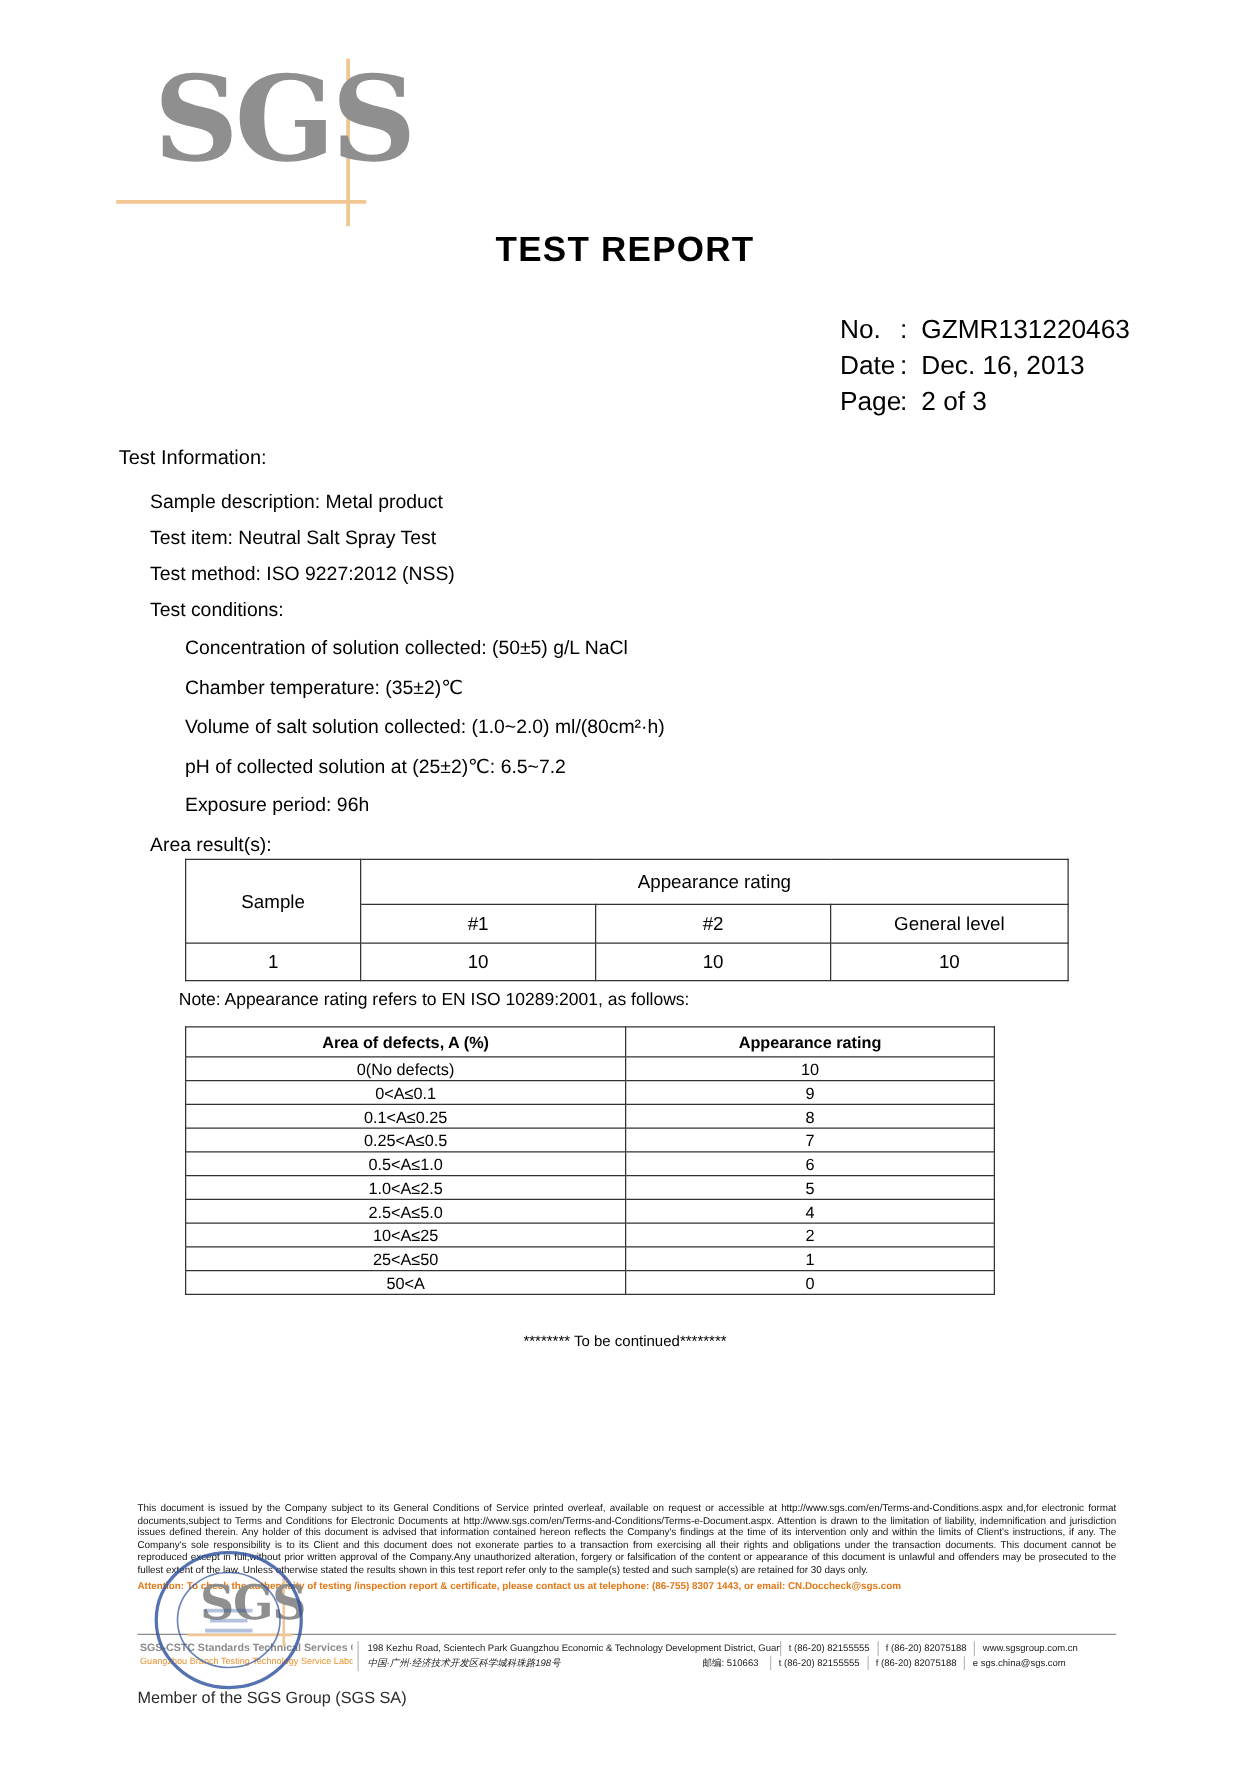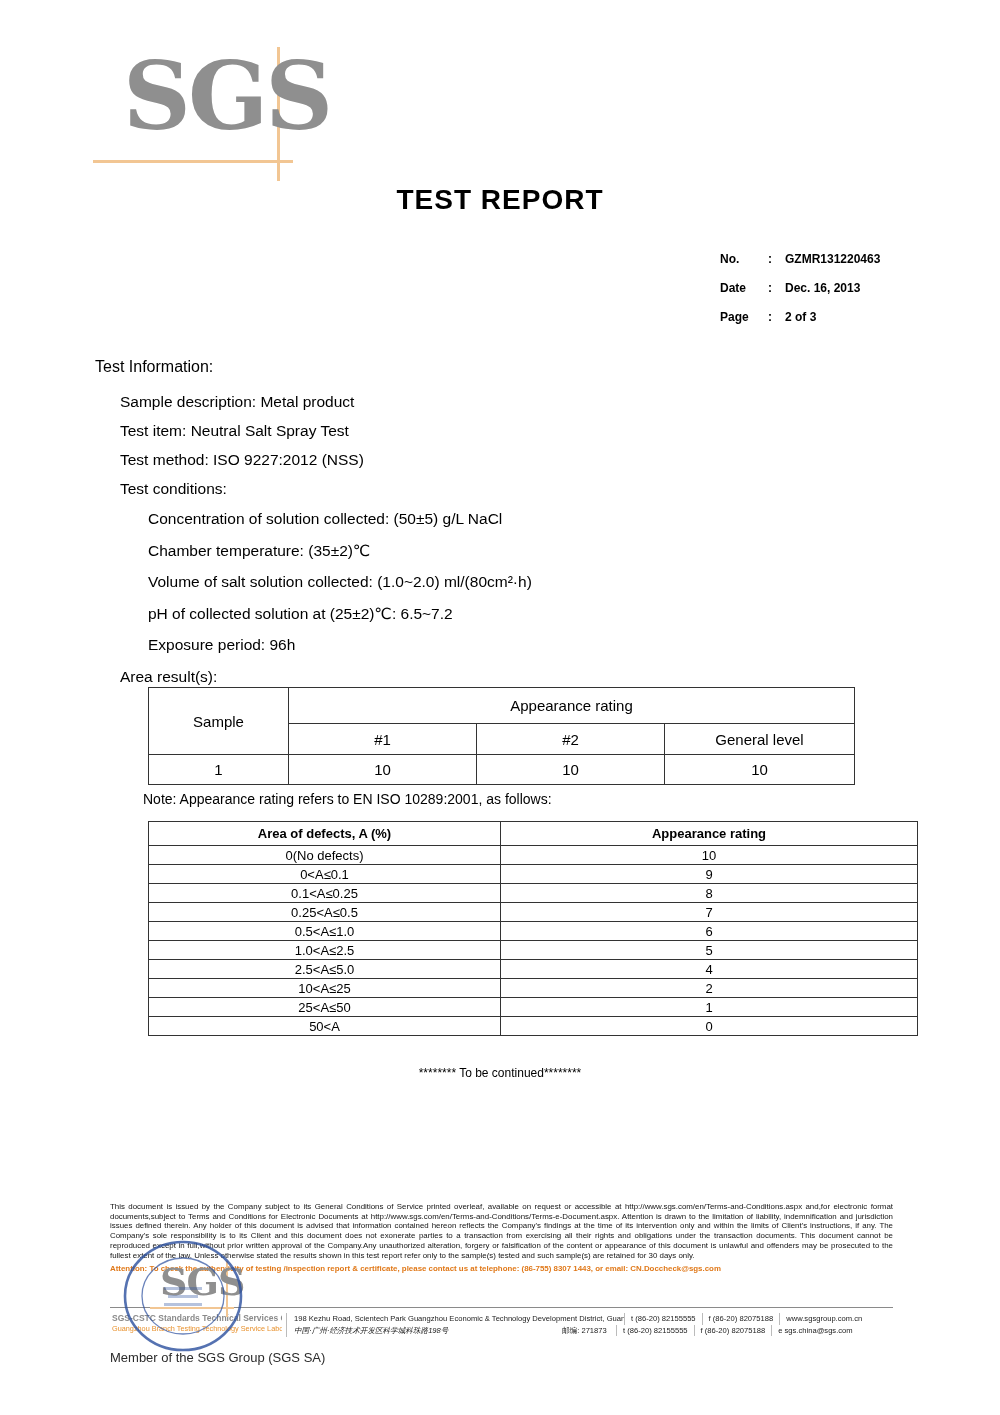--- a/index.html
+++ b/index.html
@@ -19,21 +19,21 @@
     font-size:94px; line-height:1.1; color:#8f8f8f; letter-spacing:-3px;
   }
   .logo-hline { position:absolute; left:0; top:117px; width:200px; height:3px; background:#f2c693; }
   .logo-vline { position:absolute; left:184px; top:4px; width:3px; height:134px; background:#f2c693; }
 
   
   .title {
     position:absolute; left:0; top:171px; width:1000px; text-align:center;
     font-size:28px; font-weight:bold; letter-spacing:1px;
   }
-  .meta { position:absolute; left:720px; top:239px; font-size:12px; font-weight:bold; }
+  .meta { position:absolute; left:672px; top:239px; font-size:21px; font-weight:normal; }
   .meta-row { display:flex; height:29px; }
   .meta-label { width:48px; }
   .meta-sep { width:17px; }
 
   
   .info { position:absolute; left:95px; top:345px; font-size:15.5px; width:780px; }
   .info-heading { font-weight:normal; font-size:16px; margin-bottom:11px; }
   .info-line { margin-left:25px; line-height:29px; }
   .cond-line { margin-left:53px; line-height:31.5px; }
   .result-heading { margin-top:1px; }
@@ -42,21 +42,21 @@
   table { border-collapse:collapse; }
   .result-table { position:absolute; left:148px; top:674px; width:707px; font-size:15px; text-align:center; table-layout:fixed; }
   .result-table td { border:1px solid #333; padding:0; vertical-align:middle; }
   .rt-r1 td { height:36px; }
   .rt-r2 td { height:31px; }
   .rt-r3 td { height:30px; }
 
   .note { position:absolute; left:143px; top:778px; font-size:14px; }
 
   
-  .rating-table { position:absolute; left:148px; top:808px; width:770px; font-size:13px; text-align:center; table-layout:fixed; }
+  .rating-table { position:absolute; left:148px; top:808px; width:648px; font-size:13px; text-align:center; table-layout:fixed; }
   .rating-table td { border:1px solid #333; height:19px; padding:0 4px; vertical-align:middle; }
   .rating-table .hdr td { font-weight:bold; height:24px; }
 
   .continued { position:absolute; left:0; top:1053px; width:1000px; text-align:center; font-size:12px; }
 
   
   .footer-legal-wrap { position:absolute; left:110px; top:1189px; width:783px; }
   .legal { font-size:7.9px; line-height:9.7px; text-align:justify; color:#141414; }
   .attention { margin-top:4px; font-size:7.9px; font-weight:bold; color:#e07818; }
 
@@ -244,21 +244,21 @@
     <div class="strip-divider"></div>
     <div class="addr-block">
       <div class="addr-row">
         <span class="addr-en">198 Kezhu Road, Scientech Park Guangzhou Economic &amp; Technology Development District, Guangzhou, China  510663</span>
         <span class="seg">t (86-20) 82155555</span>
         <span class="seg">f (86-20) 82075188</span>
         <span class="seg-last">www.sgsgroup.com.cn</span>
       </div>
       <div class="addr-row">
         <span class="addr-cn">中国·广州·经济技术开发区科学城科珠路198号</span>
-        <span class="postal">邮编: 271873</span>
+        <span class="postal">邮编: 510663</span>
         <span class="seg">t (86-20) 82155555</span>
         <span class="seg">f (86-20) 82075188</span>
         <span class="seg-last">e  sgs.china@sgs.com</span>
       </div>
     </div>
   </div>
 
   <div class="member">Member of the SGS Group (SGS SA)</div>
 
 </div>

